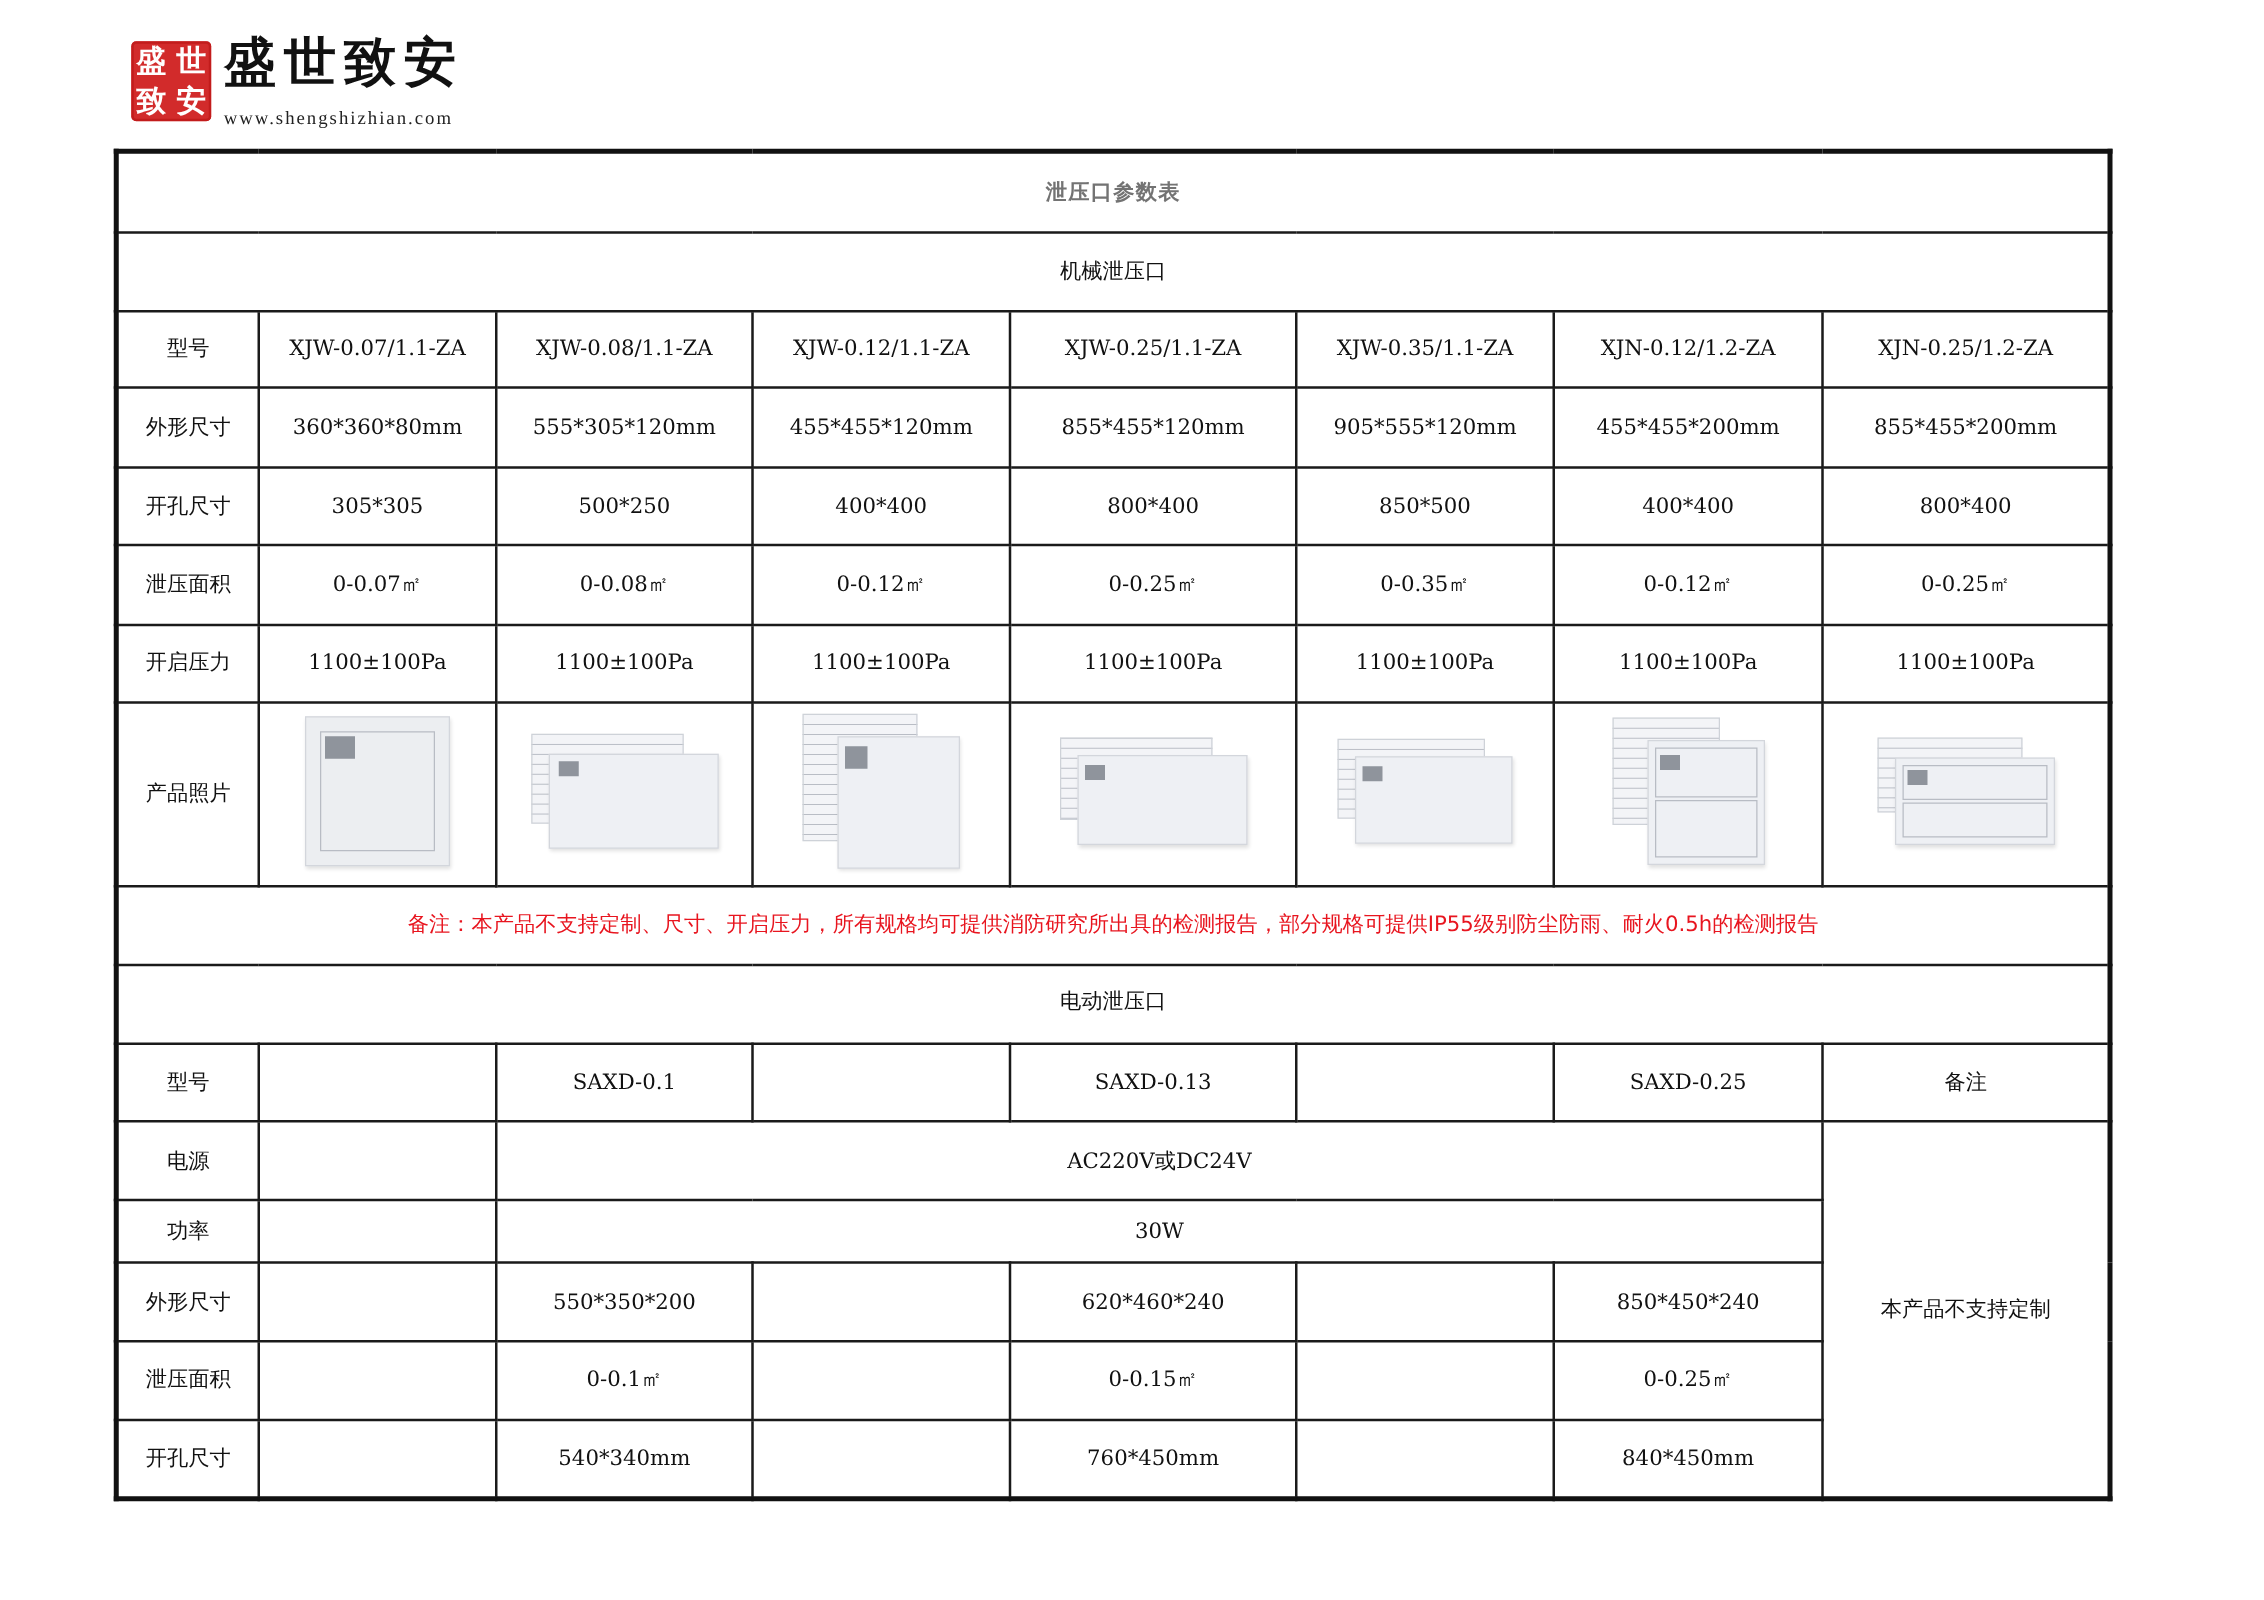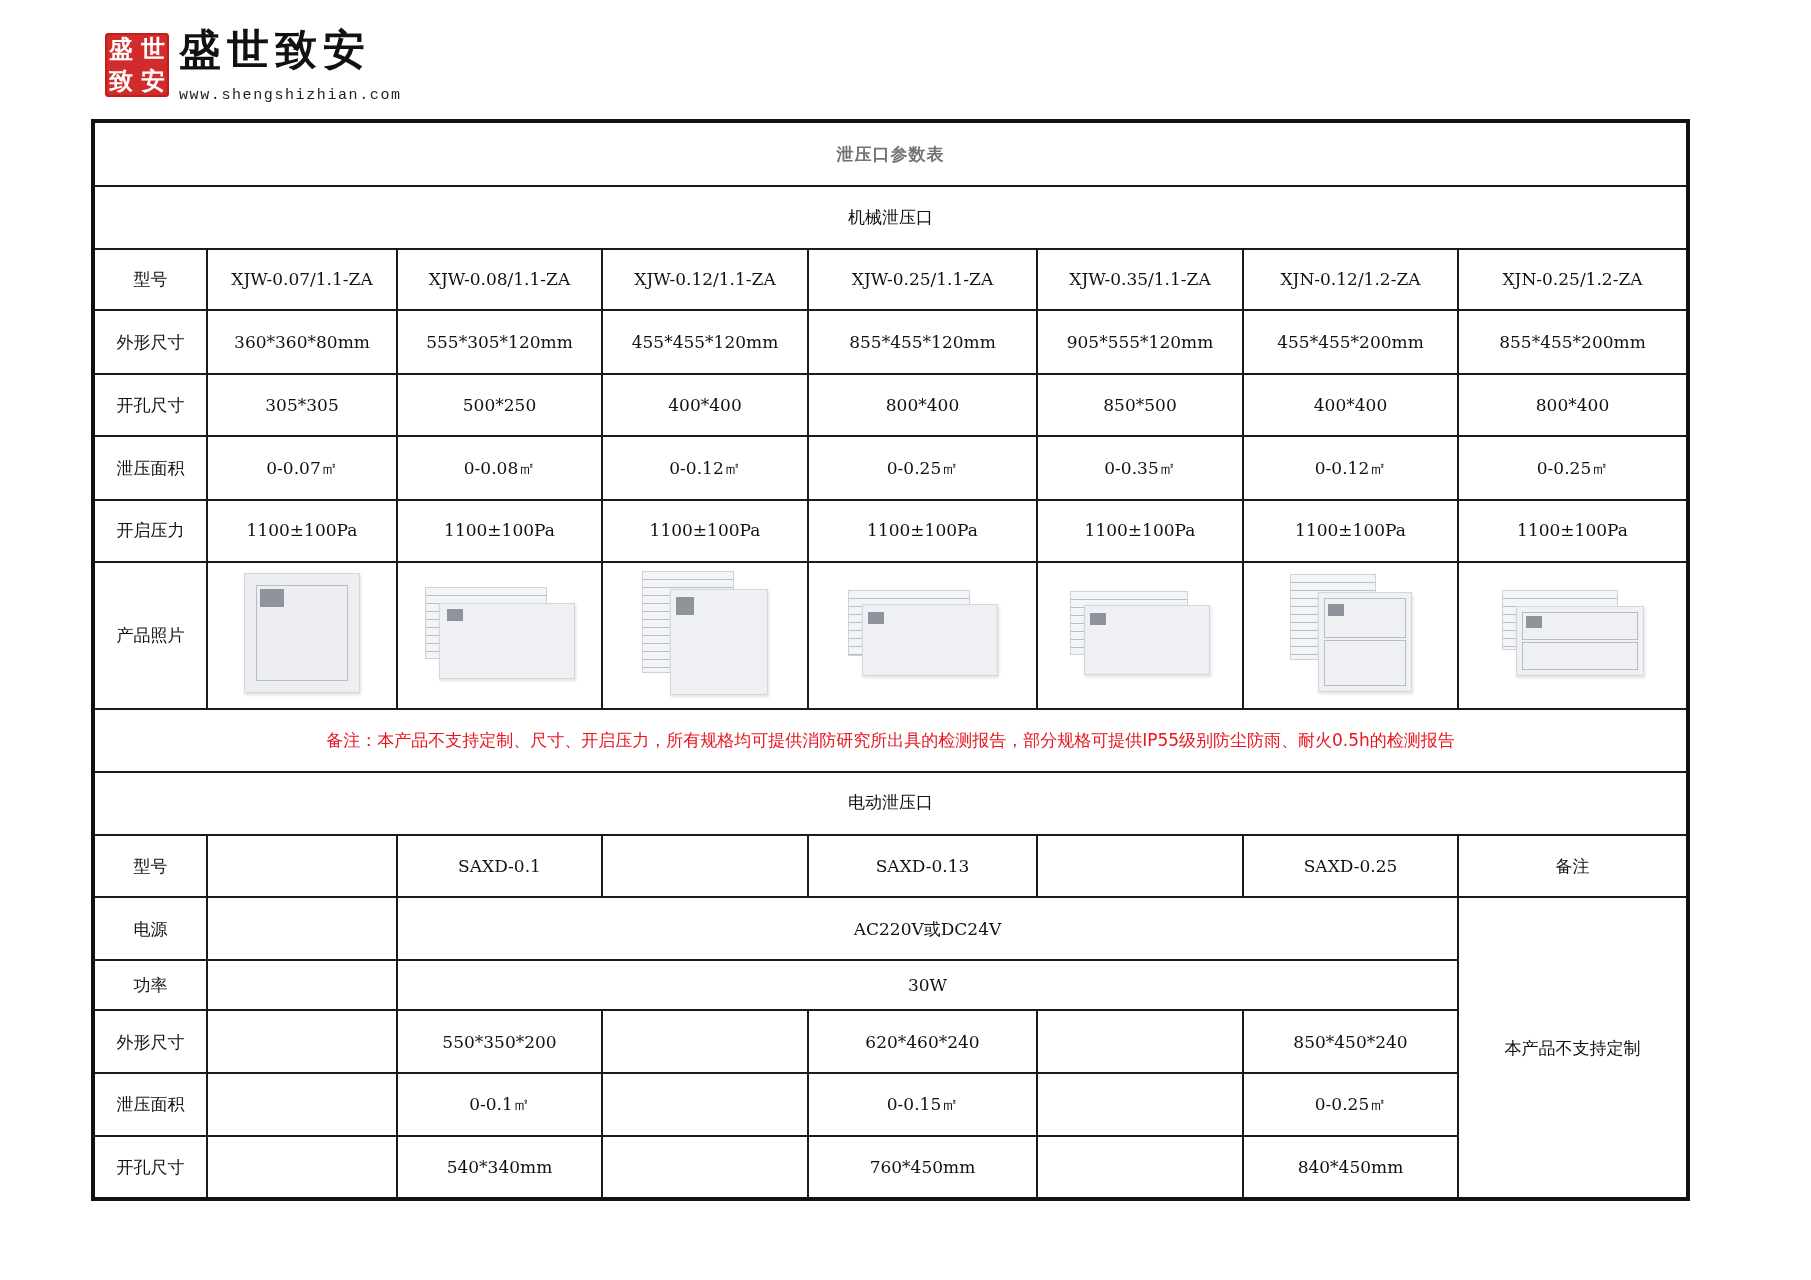--- a/index.html
+++ b/index.html
@@ -6,29 +6,29 @@
   body { width:1811px; height:1280px; position:relative; overflow:hidden;
          font-family:"DejaVu Serif","Liberation Serif",serif; color:#111; }
   .logo { position:absolute; left:105px; top:31px; height:68px; display:flex; align-items:center; }
   .seal { width:64px; height:64px; background:#d22b2b; border-radius:4px;
           display:grid; grid-template-columns:1fr 1fr; grid-template-rows:1fr 1fr;
           color:#fff; font-size:24px; line-height:1; text-align:center; align-items:center; justify-items:center;
           font-family:"DejaVu Sans",sans-serif; font-weight:bold; box-shadow:inset 0 0 0 2px #c21c1c; }
   .brand { margin-left:10px; display:flex; flex-direction:column;gap:12px; }
   .brand-name { font-size:42px; font-weight:bold; letter-spacing:6px; line-height:46px; color:#111;
                 font-family:"DejaVu Serif",serif; }
-  .brand-url { font-size:15px; letter-spacing:1.6px; color:#222; font-family:Liberation Mono, monospace; margin-top:2px; }
+  .brand-url { font-size:15px; letter-spacing:1.6px; color:#222; font-family:Liberation Serif, serif; margin-top:2px; }
 
   table.spec { position:absolute; left:91px; top:119px; width:1595px; height:1082px;
                border-collapse:collapse; table-layout:fixed; border:4px solid #111; }
   table.spec td { border:2px solid #1a1a1a; text-align:center; vertical-align:middle;
                   font-size:17px; padding:0; line-height:1.2; }
   .title-cell { color:#737373; font-size:27px; font-weight:bold; font-family:"DejaVu Sans",sans-serif; letter-spacing:1px; }
   .section-cell { font-size:23px; font-family:"DejaVu Sans",sans-serif; }
-  .section-small { font-size:17px; font-family:Liberation Serif, serif; }
+  .section-small { font-size:17px; font-family:Liberation Mono, monospace; }
   .label { font-family:"DejaVu Sans",sans-serif; font-size:18px; }
   .note { color:#e8151f; font-size:17px; font-family:"DejaVu Sans",sans-serif; }
   .thick-bottom td { border-bottom:3px solid #111; }
   .photo { display:inline-block; position:relative; }
   .panel { position:absolute; background:#eef0f4; border:1px solid #d3d6dc; box-shadow:1px 2px 3px rgba(0,0,0,0.12); }
   .louver { position:absolute; background:repeating-linear-gradient(#f3f4f7 0 7px,#b9bdc5 7px 8px); border:1px solid #ced2d8; }
   .tag { position:absolute; width:16px; height:12px; background:#8f949c; }
   .inner { position:absolute; border:1px solid #b8bcc4; }
 </style>
 </head>

